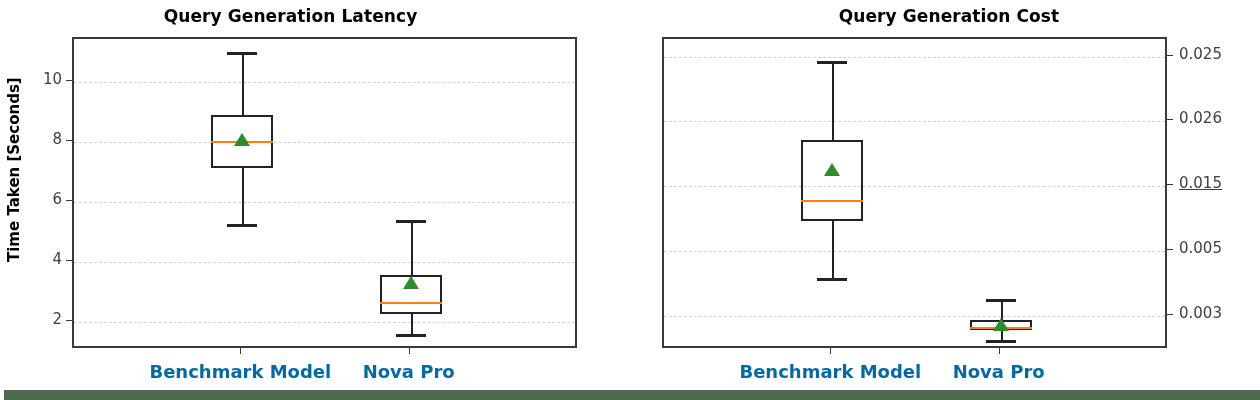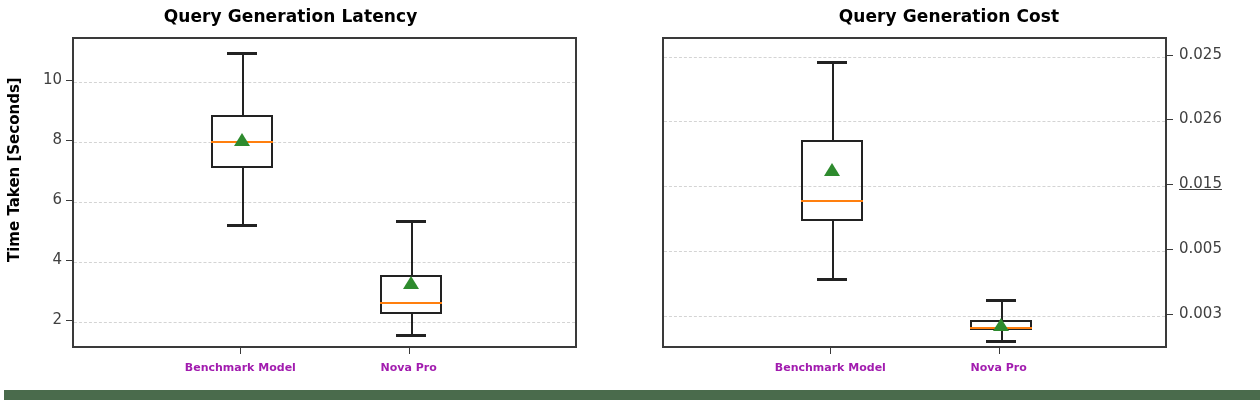--- a/index.html
+++ b/index.html
@@ -85,23 +85,23 @@
   }
 
   
   .xtick-mark {
     position: absolute;
     width: 0; height: 6px;
     border-left: 1.7px solid #3a3a3a;
   }
   .xtick-label {
     position: absolute;
-    font-size: 11px;
+    font-size: 18px;
     font-weight: bold;
-    color: #a21caf;
+    color: #0369a1;
     text-align: right;
     white-space: nowrap;
     transform: translateX(-50%);
   }
 
   
   .bp-box {
     position: absolute;
     border: 2px solid #222222;
     background: transparent;

